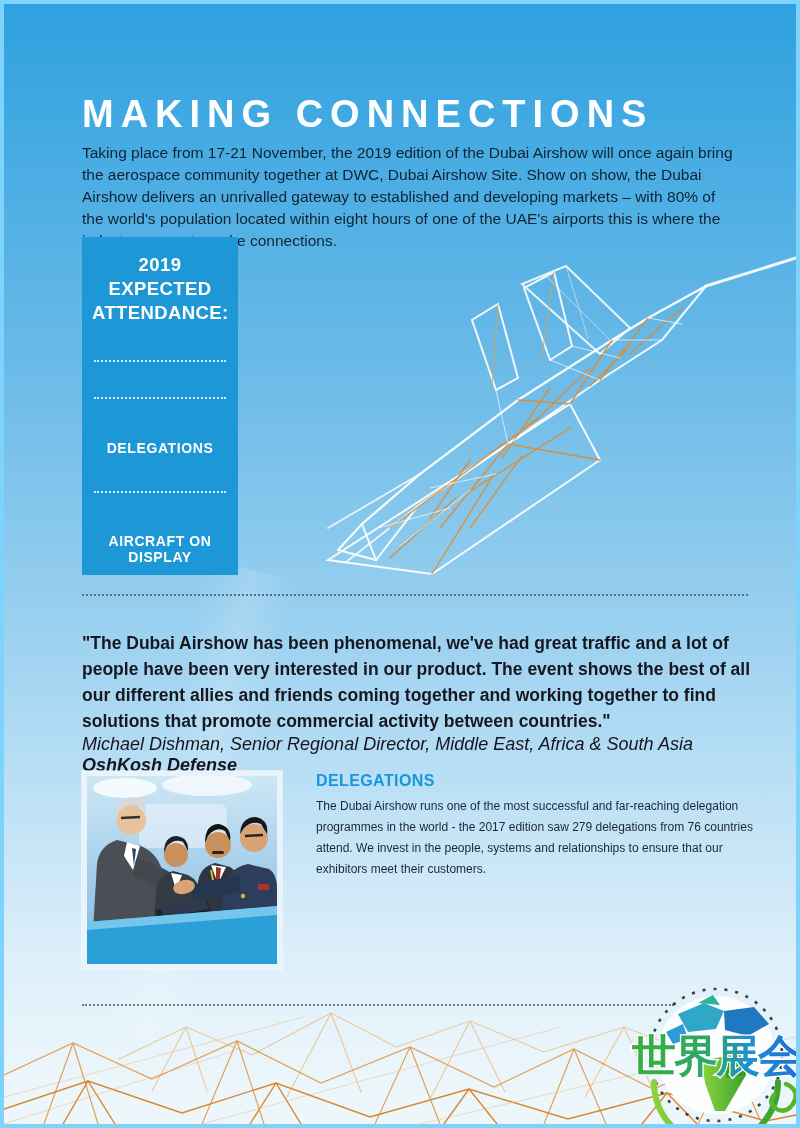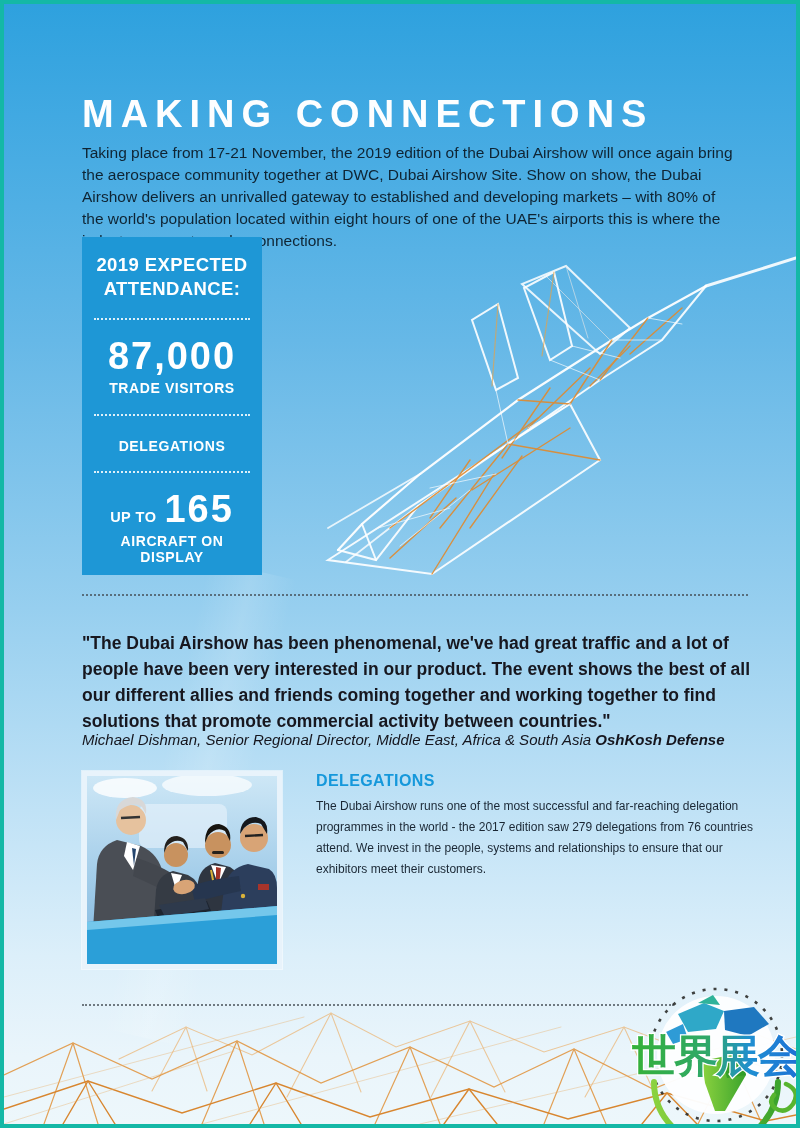--- a/index.html
+++ b/index.html
@@ -1,43 +1,43 @@
 <!DOCTYPE html>
 <html><head>
 <meta charset="utf-8">
 <style>
   html,body{margin:0;padding:0;}
   body{font-family:"Liberation Sans", sans-serif; background:#9aa0a6;}
-  .page{width:800px;height:1128px;background:#14b8a6;box-sizing:border-box;padding:4px;margin:0 auto;}
+  .page{width:800px;height:1128px;background:#7dd3fc;box-sizing:border-box;padding:4px;margin:0 auto;}
   .canvas{position:relative;width:792px;height:1120px;overflow:hidden;
     background:linear-gradient(180deg,#2EA1DE 0%,#41A9E2 10%,#66B8E7 30%,#97CFEF 54%,#C0E2F6 72%,#DCEFFA 85%,#EAF5FB 94%,#EDF7FB 100%);}
   .abs{position:absolute;}
 
   
   .title{left:78px;top:66px;width:660px;color:#FDFEFF;font-size:38px;font-weight:800;letter-spacing:7px;line-height:1;}
   .intro{left:78px;top:122px;width:658px;color:#0F2433;font-size:15.5px;line-height:22px;font-weight:500;}
 
   
-  .attbox{left:78px;top:233px;width:180px;height:338px;background:#1E97D6;box-sizing:border-box;
+  .attbox{left:78px;top:233px;width:156px;height:338px;background:#1E97D6;box-sizing:border-box;
     padding:16px 10px 10px 10px;color:#fff;text-align:center;display:flex;flex-direction:column;justify-content:space-between;}
   .att-heading{font-size:18.5px;font-weight:800;line-height:1.3;letter-spacing:.4px;}
   .wdots{border-top:2px dotted rgba(255,255,255,.85);height:0;margin:0 2px;}
   .stat-val{font-size:38px;font-weight:800;letter-spacing:2px;line-height:1;}
   .stat-lbl{font-size:14px;font-weight:700;letter-spacing:.6px;margin-top:5px;}
   .stat-row{display:flex;align-items:baseline;justify-content:center;gap:8px;}
   .stat-prefix{font-size:14.5px;font-weight:800;letter-spacing:.5px;}
 
   
   .ddots{border-top:2.5px dotted #3F464D;height:0;opacity:.7;}
   .div1{left:78px;top:590px;width:666px;}
   .div2{left:78px;top:1000px;width:592px;}
 
   
   .quote{left:78px;top:608px;width:682px;color:#17171F;font-size:17.5px;font-weight:700;line-height:26px;}
-  .attrib{left:78px;top:712px;width:690px;color:#15151D;font-size:15px;font-style:italic;font-weight:400;}
+  .attrib{left:78px;top:712px;width:690px;color:#15151D;font-size:18px;font-style:italic;font-weight:400;}
   .attrib b{font-weight:800;}
 
   
   .photo-frame{left:78px;top:767px;width:200px;height:198px;box-sizing:border-box;border:5px solid #E8F3FB;
     box-shadow:0 0 0 1px rgba(255,255,255,.55);background:#9cc8e6;}
   .deleg{left:312px;top:768px;width:444px;}
   .deleg-h{color:#1598DB;font-size:16px;font-weight:800;letter-spacing:.4px;margin:0 0 6px 0;}
   .deleg p{margin:0 0 14px 0;color:#1A2734;font-size:12px;line-height:21px;font-weight:500;}
 
   
@@ -85,34 +85,26 @@
         </g>
       </g>
     </svg>
 
     <h1 class="abs title">MAKING CONNECTIONS</h1>
     <p class="abs intro">Taking place from 17-21 November, the 2019 edition of the Dubai Airshow will once again bring the aerospace community together at DWC, Dubai Airshow Site. Show on show, the Dubai Airshow delivers an unrivalled gateway to established and developing markets – with 80% of the world's population located within eight hours of one of the UAE's airports this is where the industry comes to make connections.</p>
 
     <div class="abs attbox">
       <div class="att-heading">2019 EXPECTED ATTENDANCE:</div>
       <div class="wdots"></div>
-      <div>
-        <div class="stat-val">87,000</div>
-        <div class="stat-lbl">TRADE VISITORS</div>
-      </div>
       <div class="wdots"></div>
       <div>
         <div class="stat-lbl">DELEGATIONS</div>
       </div>
       <div class="wdots"></div>
       <div>
-        <div class="stat-row">
-          <span class="stat-prefix">UP TO</span>
-          <span class="stat-val">165</span>
-        </div>
         <div class="stat-lbl">AIRCRAFT ON DISPLAY</div>
       </div>
     </div>
 
     <div class="abs ddots div1"></div>
 
     <p class="abs quote">"The Dubai Airshow has been phenomenal, we've had great traffic and a lot of people have been very interested in our product. The event shows the best of all our different allies and friends coming together and working together to find solutions that promote commercial activity between countries."</p>
     <p class="abs attrib"><span>Michael Dishman, Senior Regional Director, Middle East, Africa &amp; South Asia </span><b>OshKosh Defense</b></p>
 
     <div class="abs photo-frame">

